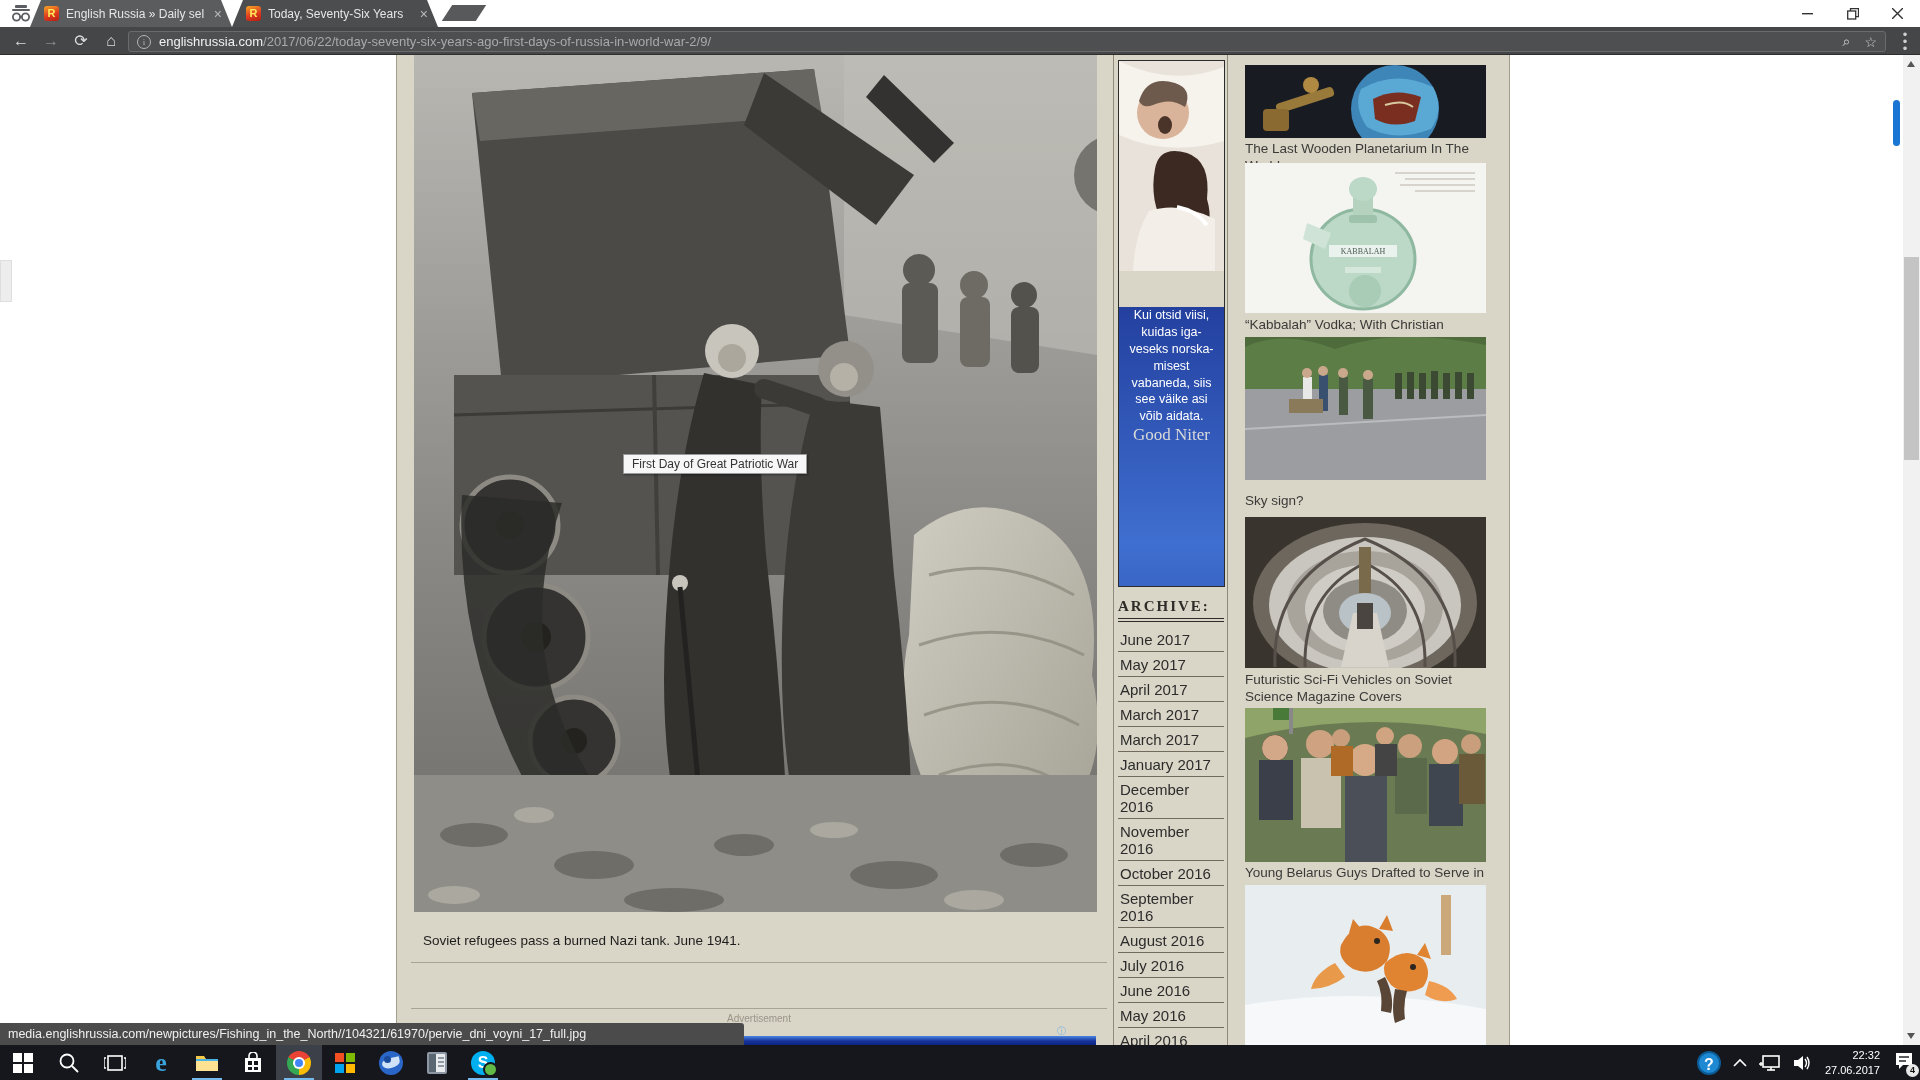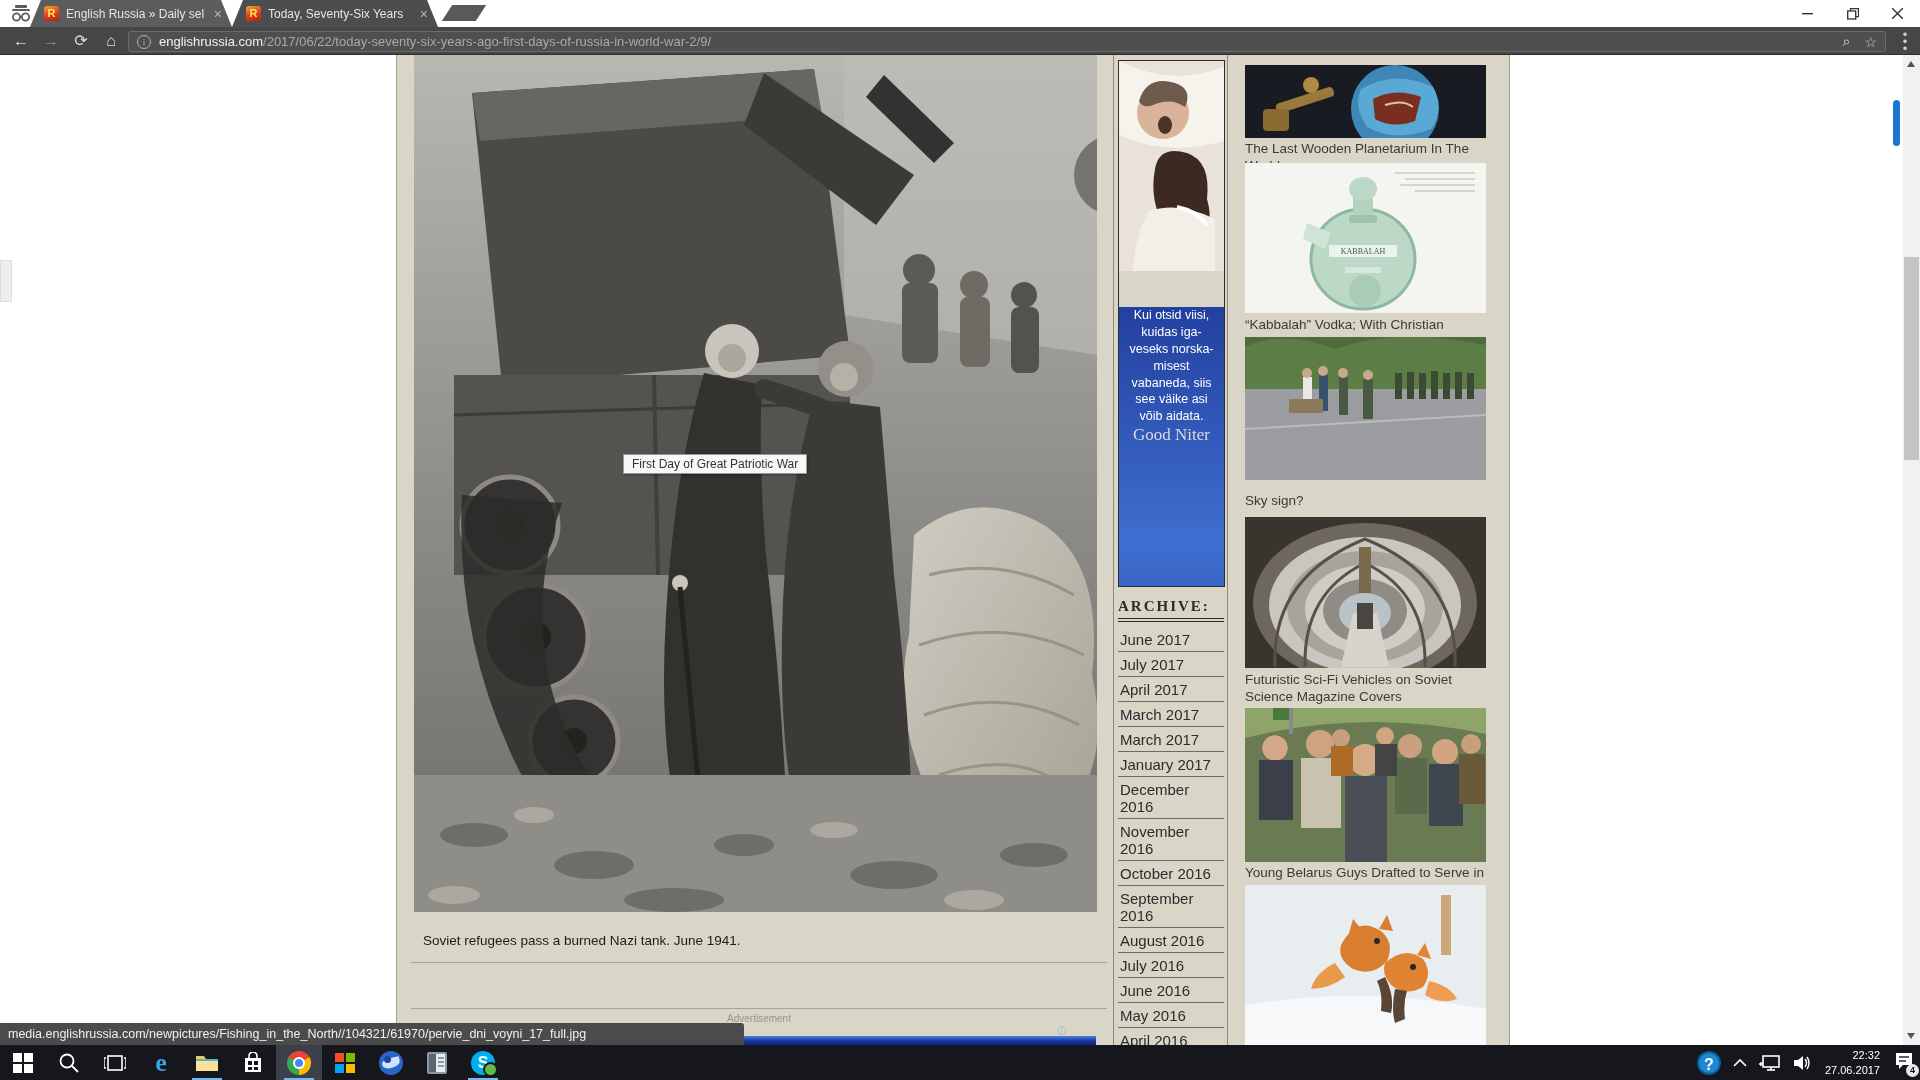--- a/index.html
+++ b/index.html
@@ -280,21 +280,21 @@
 see väike asi
 võib aidata.</div>
         <div class="brand">Good Niter</div>
       </div>
     </div>
 
     <div class="arch">
       <div class="arch-h">ARCHIVE:</div>
       <div class="arch-list">
           <div class="arch-item">June 2017</div>
-          <div class="arch-item">July 2017</div>
+          <div class="arch-item">May 2017</div>
           <div class="arch-item">April 2017</div>
           <div class="arch-item">March 2017</div>
           <div class="arch-item">March 2017</div>
           <div class="arch-item">January 2017</div>
           <div class="arch-item">December 2016</div>
           <div class="arch-item">November 2016</div>
           <div class="arch-item">October 2016</div>
           <div class="arch-item">September 2016</div>
           <div class="arch-item">August 2016</div>
           <div class="arch-item">July 2016</div>

